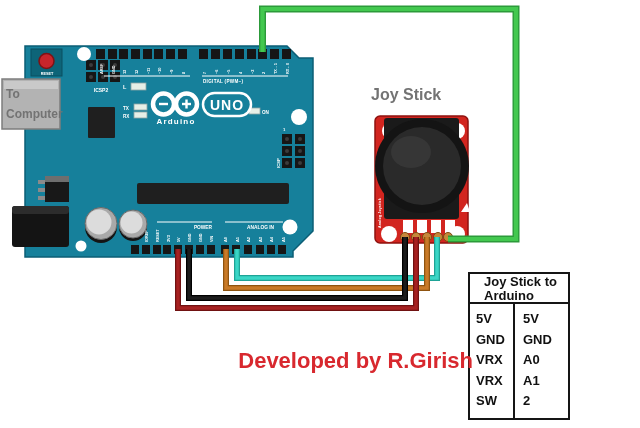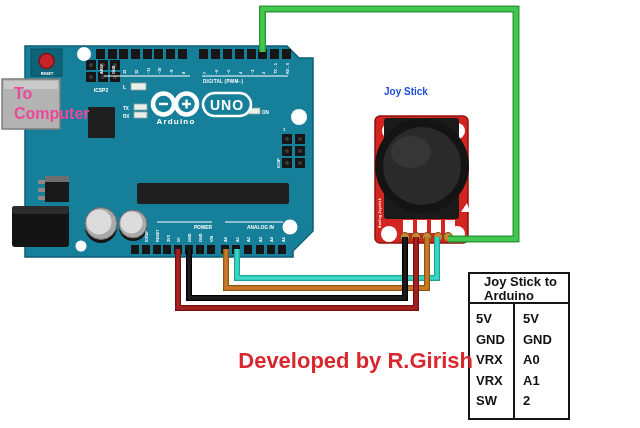--- a/index.html
+++ b/index.html
@@ -1,22 +1,22 @@
 <!DOCTYPE html>
 <html><head>
 <meta charset="utf-8">
 <style>
   html,body{margin:0;padding:0;background:#fff;}
   .stage{position:relative;width:640px;height:428px;background:#fff;overflow:hidden;
          font-family:"Liberation Sans",sans-serif;}
   .stage svg{position:absolute;left:0;top:0;}
   .svgt{font-family:"Liberation Sans",sans-serif;font-weight:bold;fill:#ffffff;}
   .lbl{position:absolute;font-weight:bold;}
-  .to-computer{left:6px;top:84px;width:58px;font-size:16px;line-height:20px;color:#ec4899;margin-left:8px;}
-  .joy-label{left:384px;top:86px;font-size:10px;color:#1d4ed8;}
+  .to-computer{left:6px;top:84px;width:58px;font-size:12px;line-height:20px;color:#737373;}
+  .joy-label{left:371px;top:86px;font-size:16px;color:#737373;}
   .credit{right:167px;top:348px;font-size:22px;color:#d8282e;z-index:5;}
   .pin-table{position:absolute;left:468px;top:272px;width:102px;height:148px;
              border:2px solid #151515;background:#fff;box-sizing:border-box;
              font-weight:bold;color:#111;z-index:4;}
   .pt-header{height:30px;border-bottom:2px solid #151515;font-size:13px;line-height:14px;
              padding:1px 2px 0 14px;box-sizing:border-box;}
   .pt-body{display:flex;height:114px;}
   .pt-col{box-sizing:border-box;padding:7px 0 0 6px;font-size:13px;}
   .pt-col-left{width:45px;border-right:2px solid #151515;}
   .pt-col-right{flex:1;padding-left:8px;}

